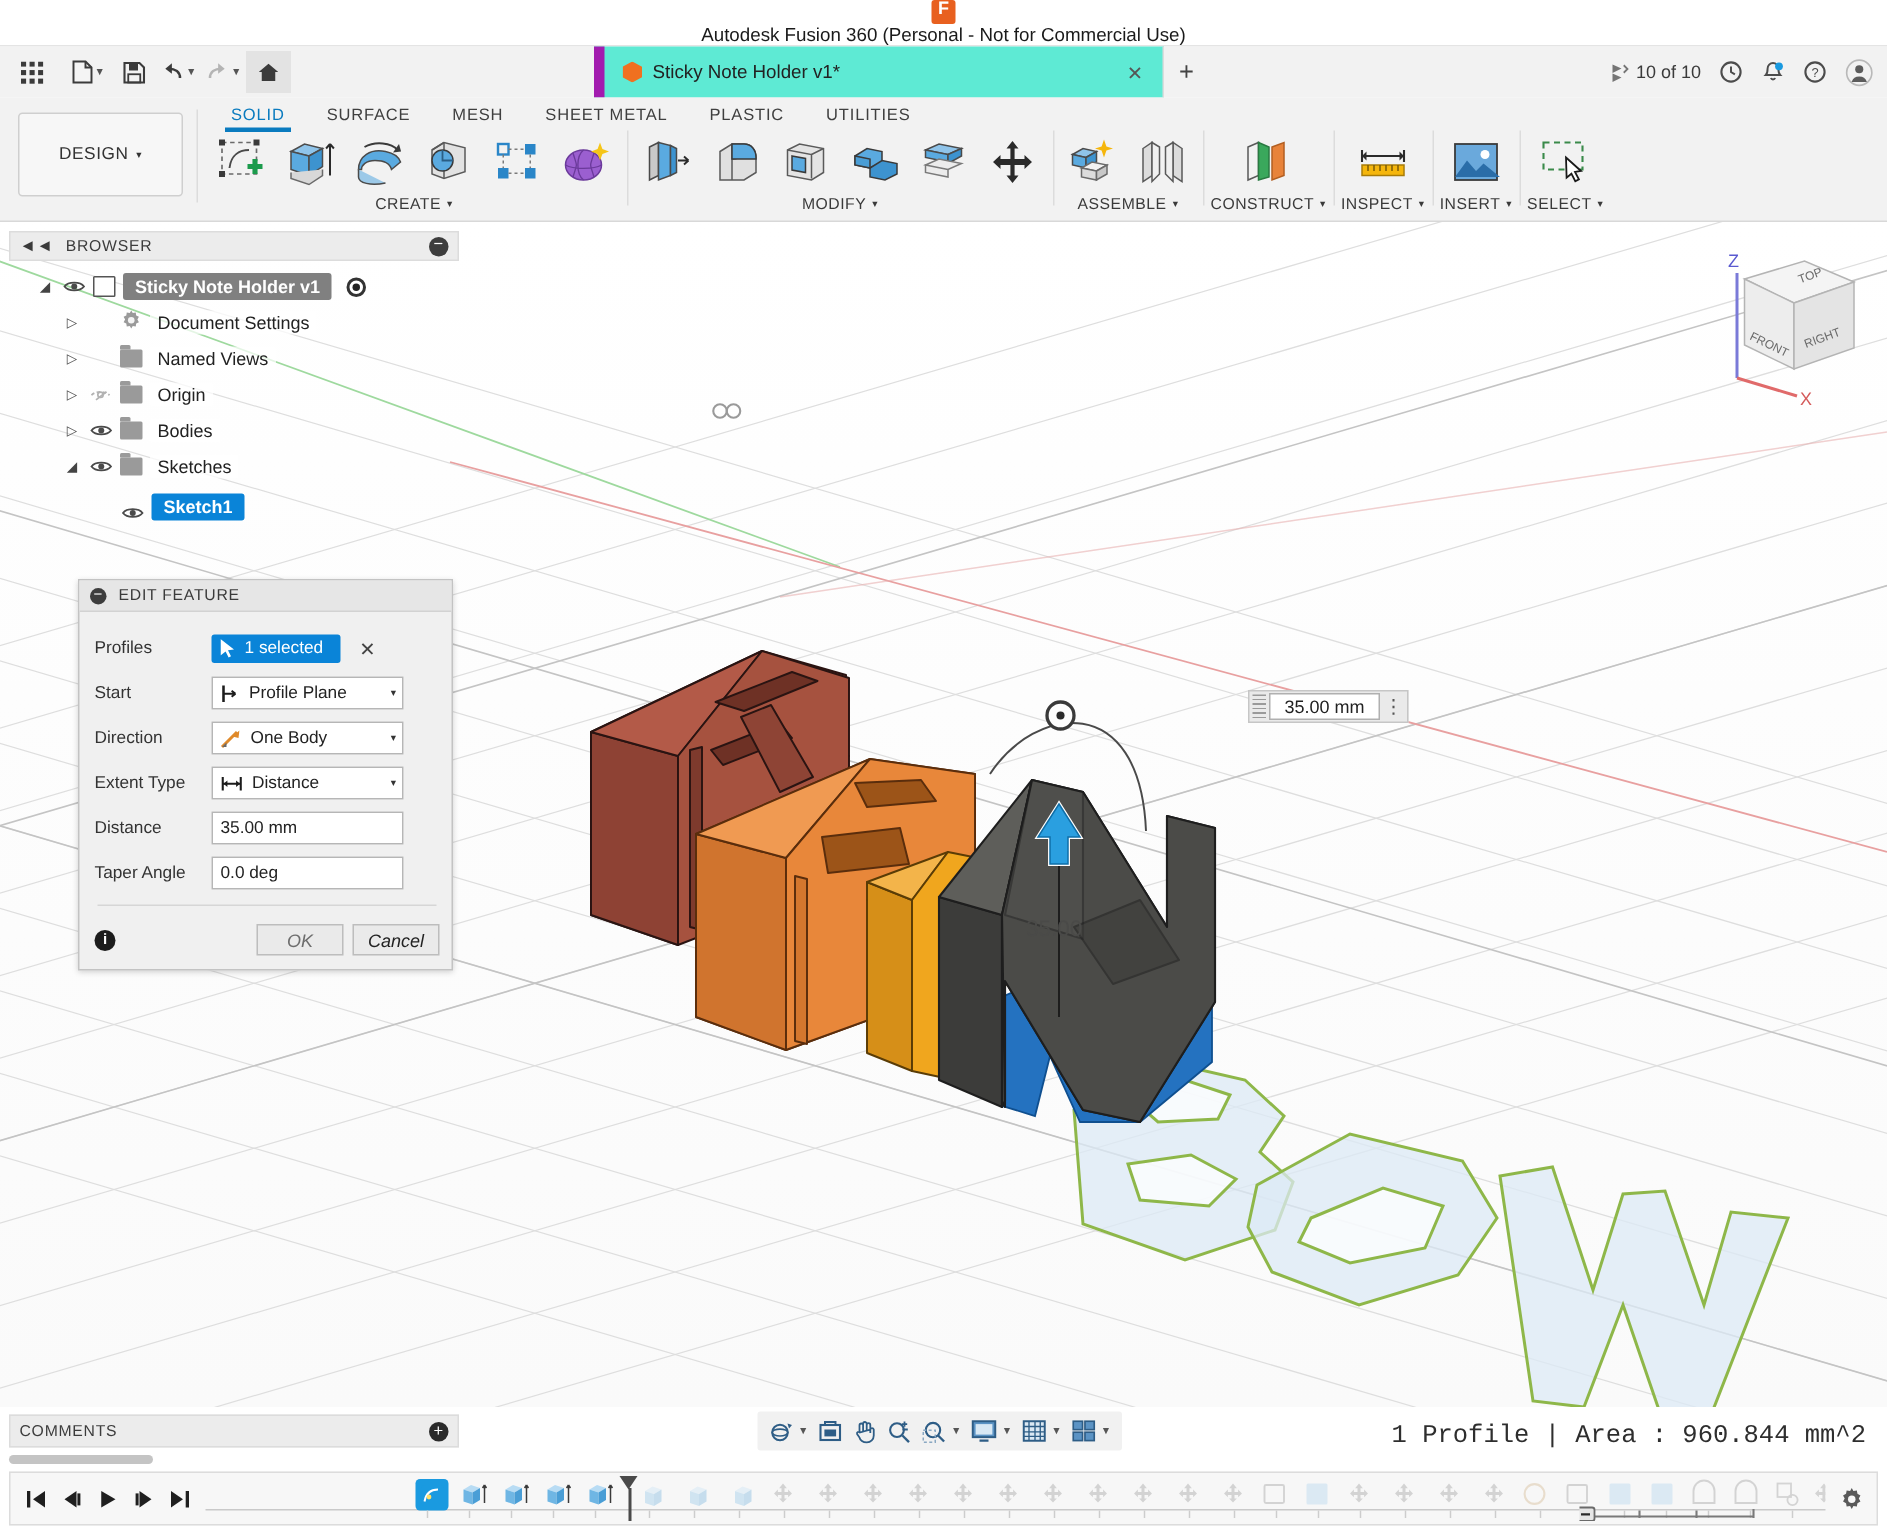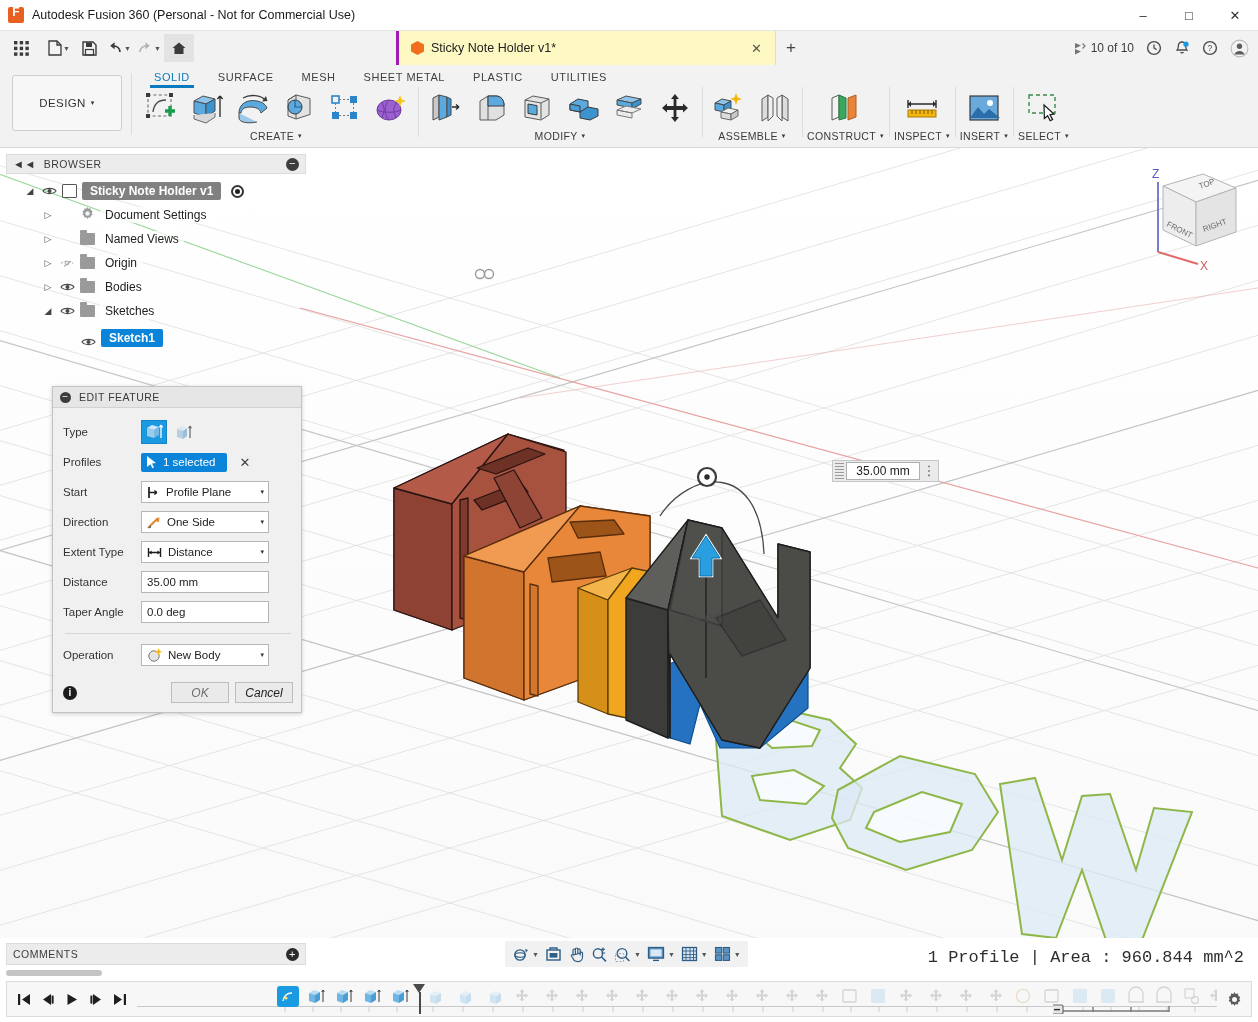--- a/index.html
+++ b/index.html
@@ -10,21 +10,21 @@
     color: #222;
     background: #fff;
     overflow: hidden;
   }
   #app { position: relative; width: 1258px; height: 1022px; }
 
   
   .titlebar {
     position: absolute; left: 0; top: 0; width: 1258px; height: 31px;
     background: #ffffff; border-bottom: 1px solid #e4e4e4;
-    display: flex; align-items: center;
+    display: flex; align-items: center; flex-direction: column;
   }
   .titlebar .appicon {
     width: 16px; height: 16px; margin-left: 8px; margin-right: 8px;
     background: #e8601f; border-radius: 2px;
     position: relative; flex: none;
   }
   .titlebar .appicon::after {
     content: "F"; position: absolute; left: 0; top: -2px; width: 16px;
     text-align: center; font-size: 12px; font-weight: bold; color: #fff;
   }
@@ -46,23 +46,23 @@
   }
   .qbtn.active { background: #e3e3e3; }
   .qcaret { font-size: 7px; color: #555; margin-left: 1px; }
   .qgrp { display: flex; align-items: center; }
 
   .tabstrip {
     position: absolute; left: 396px; top: 31px; height: 34px;
     display: flex; align-items: flex-end;
   }
   .doctab {
-    height: 34px; padding: 0 10px 0 12px; background: #fef9c3;
+    height: 34px; padding: 0 10px 0 12px; background: #5eead4;
     display: flex; align-items: center; gap: 7px;
-    border-left: 3px solid #a21caf; border-right: 1px solid #dcdcdc;
+    border-left: 7px solid #a21caf; border-right: 1px solid #dcdcdc;
     font-size: 12.5px; min-width: 380px;
   }
   .hexicon {
     width: 13px; height: 14px; background: #f07020; flex: none;
     clip-path: polygon(50% 0%, 100% 25%, 100% 75%, 50% 100%, 0% 75%, 0% 25%);
   }
   .doctab .tabx { margin-left: auto; color: #555; font-size: 13px; padding: 0 3px; }
   .addtab { width: 30px; height: 34px; display:flex; align-items:center; justify-content:center;
             font-size: 17px; color: #444; }
 
@@ -828,41 +828,20 @@
     </div>
   </div>
 
   <div class="dlg">
     <div class="dlghead">
       <span class="dot">−</span>
       <span>EDIT FEATURE</span>
     </div>
     <div class="dlgbody">
 
-      <div class="frow">
-        <span class="flbl">Type</span>
-        <div class="typebtns">
-          <div class="tbtn on">
-            <svg width="19" height="18" viewBox="0 0 19 18">
-              <path d="M2 5l5-3 7 2-5 3z" fill="#cfe6f8"></path>
-                <path d="M2 5v8l7 2V7z" fill="#9ccdee"></path>
-                <path d="M9 7l5-3v8l-5 3z" fill="#7ab8e4"></path>
-              <path d="M16 15V2m0 0l-1.6 2.4M16 2l1.6 2.4" stroke="#fff" stroke-width="1.3" fill="none"></path>
-            </svg>
-          </div>
-          <div class="tbtn">
-            <svg width="19" height="18" viewBox="0 0 19 18">
-              <path d="M2 6l4-3 6 2-4 3z" fill="#dce8f2"></path>
-                <path d="M2 6v8l6 2V8z" fill="#b6cfe2"></path>
-                <path d="M8 8l4-3v8l-4 3z" fill="#9dbdd6"></path>
-              <path d="M15 15V3m0 0l-1.4 2.2M15 3l1.4 2.2" stroke="#6a6a6a" stroke-width="1.2" fill="none"></path>
-            </svg>
-          </div>
-        </div>
-      </div>
 
       <div class="frow">
         <span class="flbl">Profiles</span>
         <div class="selchip">
           <svg width="10" height="13" viewBox="0 0 10 13">
               <path d="M0 0l9 7-4 .5 2 4-1.6.8-2-4L0 11z" fill="#fff"></path>
             </svg>
           <span>1 selected</span>
         </div>
         <span class="clearx">✕</span>
@@ -881,21 +860,21 @@
       </div>
 
       <div class="frow">
         <span class="flbl">Direction</span>
         <div class="dd">
           <svg width="14" height="13" viewBox="0 0 14 13">
               <path d="M1 12L11 2" stroke="#e08a2a" stroke-width="2"></path>
               <path d="M12.6 1l-.6 5-4-1z" fill="#e08a2a"></path>
               <path d="M1 12h3v-3z" fill="#6a6a6a"></path>
             </svg>
-          <span>One Side</span>
+          <span>One Body</span>
           <span class="ddcaret">▾</span>
         </div>
       </div>
 
       <div class="frow">
         <span class="flbl">Extent Type</span>
         <div class="dd">
           <svg width="15" height="13" viewBox="0 0 15 13">
               <path d="M1.5 2v9M13.5 2v9M2 6.5h11" stroke="#1c1c1c" stroke-width="1.4" fill="none"></path>
               <path d="M4.6 4.4L2 6.5l2.6 2.1zM10.4 4.4L13 6.5l-2.6 2.1z" fill="#1c1c1c"></path>
@@ -910,31 +889,20 @@
         <div class="txtin">35.00 mm</div>
       </div>
 
       <div class="frow">
         <span class="flbl">Taper Angle</span>
         <div class="txtin">0.0 deg</div>
       </div>
 
       <div class="dlgsep"></div>
 
-      <div class="frow" style="margin-top:6px;">
-        <span class="flbl">Operation</span>
-        <div class="dd">
-          <svg width="15" height="14" viewBox="0 0 15 14">
-              <circle cx="7" cy="8" r="5.2" fill="#e4e4e4" stroke="#7a7a7a" stroke-width="1"></circle>
-              <path d="M11.6 0l1 2.8 2.8 1-2.8 1-1 2.8-1-2.8-2.8-1 2.8-1z" fill="#f5b60c"></path>
-            </svg>
-          <span>New Body</span>
-          <span class="ddcaret">▾</span>
-        </div>
-      </div>
     </div>
 
     <div class="dlgfoot">
       <span class="infoi">i</span>
       <div class="dlgbtns">
         <div class="dbtn ok">OK</div>
         <div class="dbtn">Cancel</div>
       </div>
     </div>
   </div>

